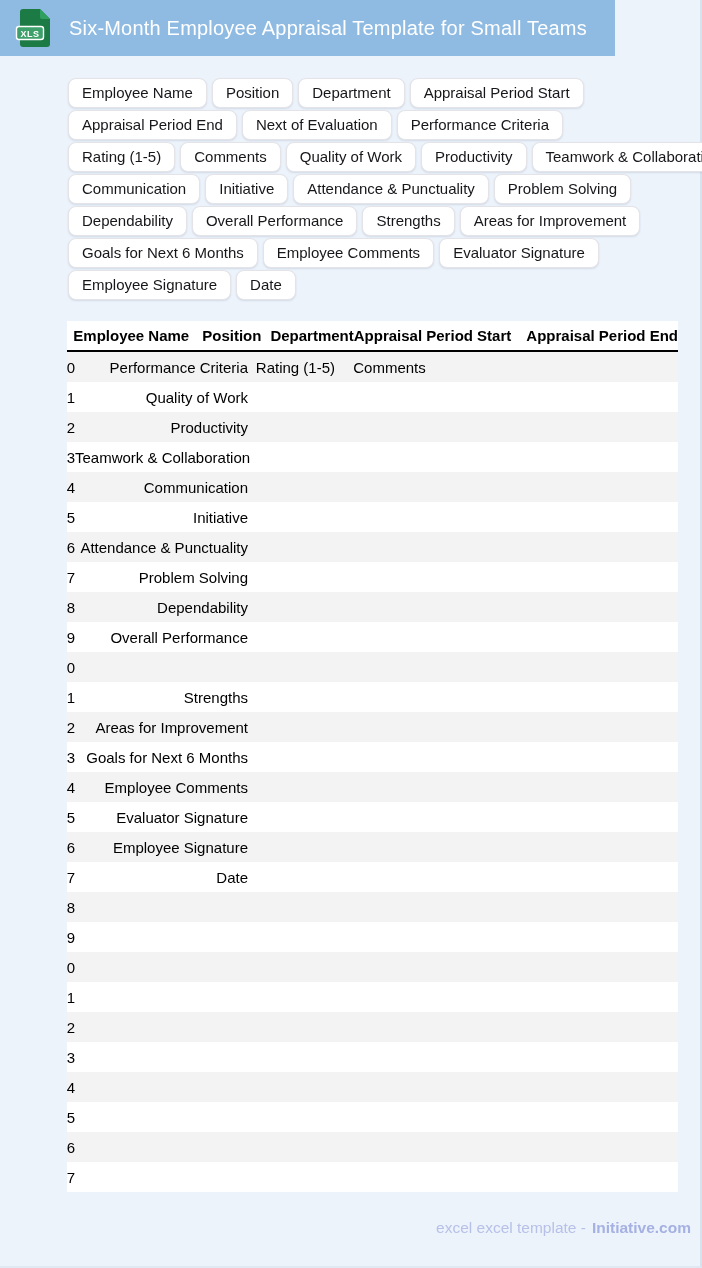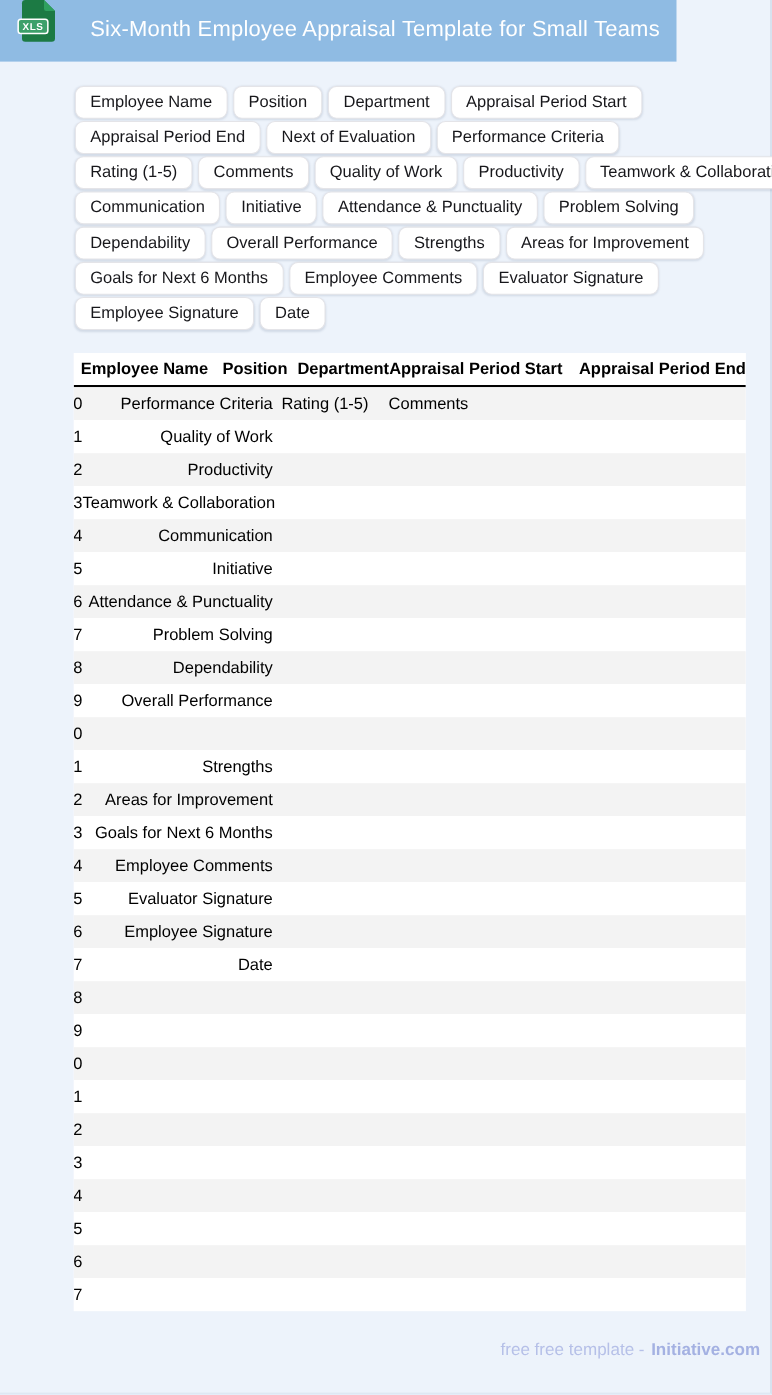--- a/index.html
+++ b/index.html
@@ -11,25 +11,25 @@
   }
   .page {
     position:relative; width:702px; height:1268px; box-sizing:border-box;
     background:var(--page-bg,#edf3fb);
     border-right:2px solid #d8e2ef; border-bottom:2px solid #dfe8f3;
   }
   
   .topbar {
     width:615px; height:56px; box-sizing:border-box;
     background:var(--header-bg,#8fbbe3);
-    display:flex; align-items:flex-start; gap:16px; padding-left:20px;
+    display:flex; align-items:center; gap:16px; padding-left:20px;
     overflow:hidden;
   }
   .title {
-    margin:16px; color:#ffffff; font-size:20px; font-weight:500;
+    margin:3px; color:#ffffff; font-size:20px; font-weight:500;
     letter-spacing:.2px; white-space:nowrap;
   }
   .xls-icon { flex:0 0 auto; width:30px; height:38px; position:relative; overflow:visible; }
   .xls-icon svg { overflow:visible; display:block; }
   .icon-body { fill:var(--icon-green,#1c7a44); }
   .icon-fold { fill:var(--icon-fold,#2fa05f); }
   .icon-band { fill:var(--icon-band,#3da06a); stroke:#ffffff; stroke-width:1.4; }
   .icon-text {
     fill:#ffffff; font-family:"Liberation Sans",sans-serif;
     font-size:9px; font-weight:bold; letter-spacing:.5px;
@@ -424,16 +424,16 @@
           <div class="cell c1"></div>
           <div class="cell c2"></div>
           <div class="cell c3"></div>
           <div class="cell c4"></div>
           <div class="cell c5"></div>
         </div>
       </div>
   </div>
 
   <div class="footer">
-    <span>free free template -</span><a class="brand">Initiative.com</a>
+    <span>excel excel template -</span><a class="brand">Initiative.com</a>
   </div>
 
 </div>
 
 </body></html>

